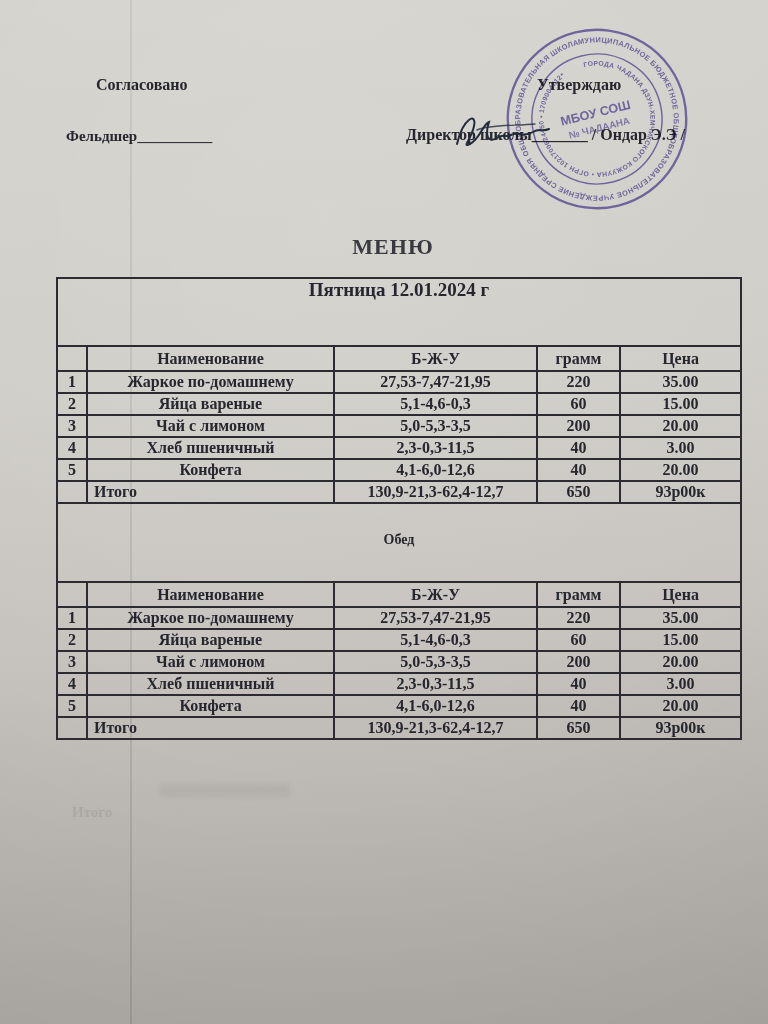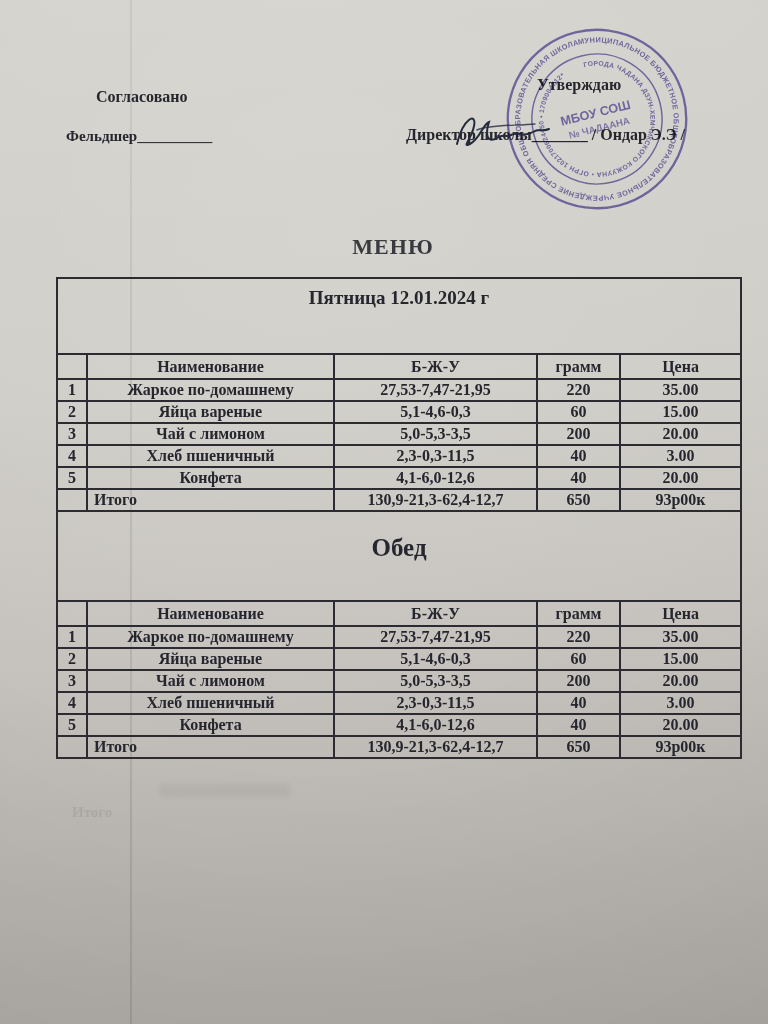--- a/index.html
+++ b/index.html
@@ -15,21 +15,21 @@
   .paper::after{
     content:"";position:absolute;inset:0;pointer-events:none;
     background:radial-gradient(130% 95% at 42% 22%, rgba(255,255,255,0.10) 0%, rgba(0,0,0,0.00) 55%, rgba(0,0,0,0.07) 100%);
   }
   .fold-line{
     position:absolute;left:130px;top:0;width:2px;height:1024px;
     background:linear-gradient(180deg,rgba(80,80,78,0.10),rgba(80,80,78,0.18));
     pointer-events:none;
   }
   .hdr{position:absolute;font-weight:bold;white-space:nowrap;z-index:2;}
-  .hdr-agree1{left:96px;top:88px;font-size:16px;}
+  .hdr-agree1{left:96px;top:76px;font-size:16px;}
   .hdr-agree2{left:66px;top:128px;font-size:15px;}
   .hdr-approve1{left:537px;top:76px;font-size:16px;text-align:right;}
   .hdr-approve2{left:406px;top:126px;font-size:16px;}
   .page-title{
     position:absolute;left:0;top:234px;width:786px;text-align:center;
     font-size:22px;font-weight:bold;letter-spacing:1px;
   }
   .stamp{
     position:absolute;left:500px;top:22px;width:194px;height:194px;
     z-index:3;opacity:0.86;mix-blend-mode:multiply;
@@ -41,22 +41,22 @@
   }
   .menu-table{
     position:absolute;left:56px;top:277px;width:684px;z-index:2;
     border-collapse:collapse;table-layout:fixed;
   }
   .menu-table td,.menu-table th{
     border:2px solid #2b2b31;padding:0 2px;
     font-weight:bold;text-align:center;vertical-align:middle;
     font-size:16px;line-height:1.2;overflow:hidden;
   }
-  tr.day-row td{height:66px;vertical-align:top;padding-top:8px;font-size:19px;}
-  tr.obed-row td{height:72px;font-size:25px;padding-bottom:16px;}
+  tr.day-row td{height:66px;vertical-align:top;font-size:19px;}
+  tr.obed-row td{height:72px;font-size:14px;padding-bottom:5px;}
   tr.head-row th{height:23px;font-size:16px;border-radius:12px;}
   tr.item-row td{height:20px;}
   tr.total-row td{height:20px;}
   tr.total-row td.c-name{text-align:left;padding-left:6px;}
   .ghost-itogo{
     position:absolute;left:72px;top:804px;font-size:15px;font-weight:bold;
     color:rgba(40,40,45,0.10);filter:blur(0.6px);z-index:1;
   }
   .ghost-smear{
     position:absolute;left:160px;top:784px;width:130px;height:13px;

